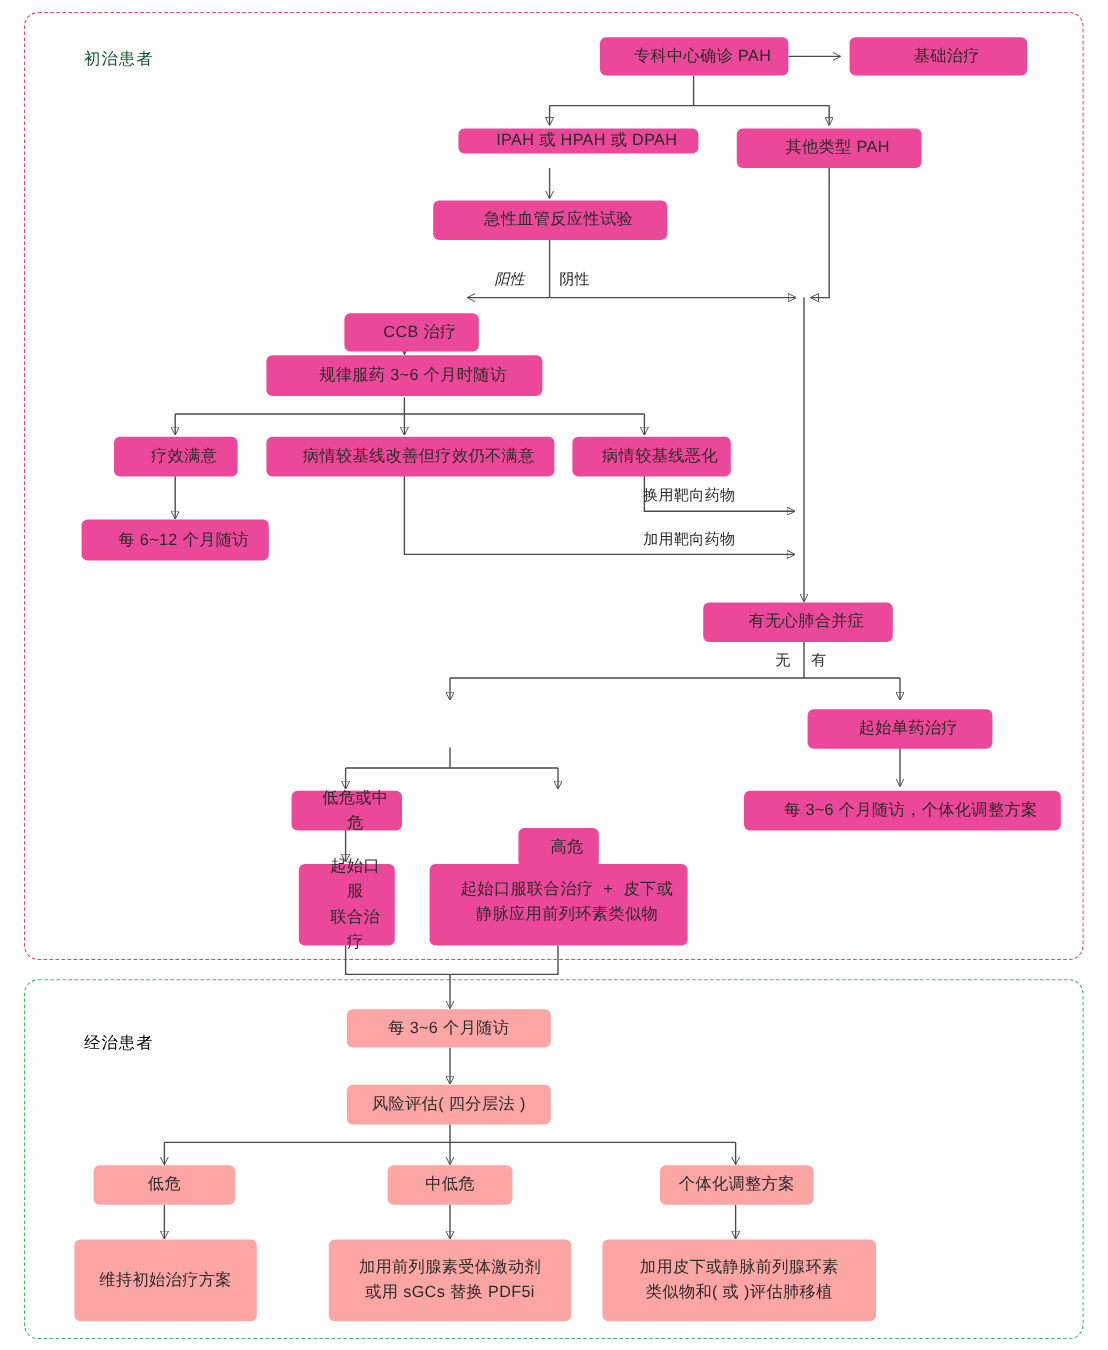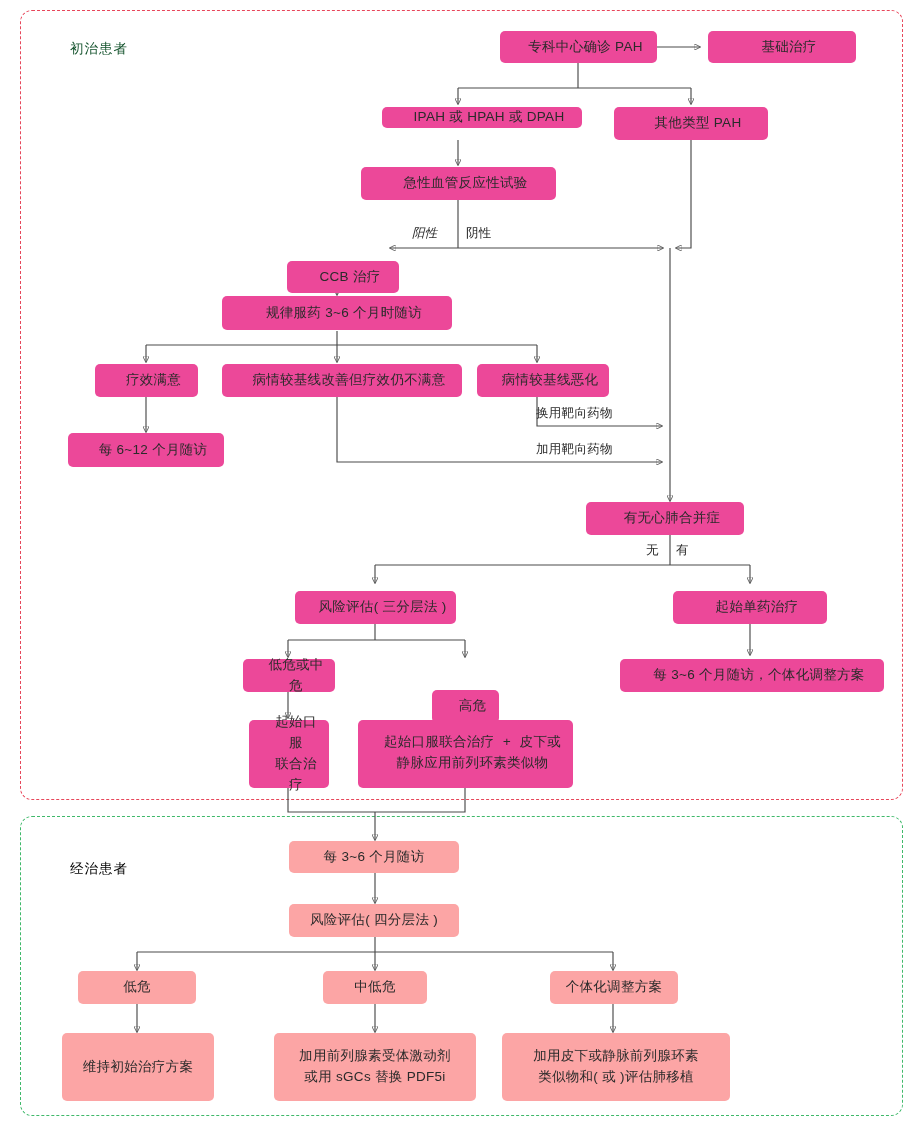--- a/index.html
+++ b/index.html
@@ -185,21 +185,20 @@
   <div class="node pink" style="left:95px;   top:364px; width:103px; height:33px;">疗效满意</div>
 
   <div class="node pink" style="left:222px;  top:364px; width:240px; height:33px;">病情较基线改善但疗效仍不满意</div>
 
   <div class="node pink" style="left:477px;  top:364px; width:132px; height:33px;">病情较基线恶化</div>
 
   <div class="node pink" style="left:68px;   top:433px; width:156px; height:34px;">每 6~12 个月随访</div>
 
   <div class="node pink" style="left:586px;  top:502px; width:158px; height:33px;">有无心肺合并症</div>
 
-  <div class="node pink" style="left:295px;  top:591px; width:161px; height:33px;">风险评估( 三分层法 )</div>
 
   <div class="node pink" style="left:673px;  top:591px; width:154px; height:33px;">起始单药治疗</div>
 
   <div class="node pink" style="left:243px;  top:659px; width:92px;  height:33px;">低危或中危</div>
 
   <div class="node pink" style="left:432px;  top:690px; width:67px;  height:33px;">高危</div>
 
   <div class="node pink" style="left:620px;  top:659px; width:264px; height:33px;">每 3~6 个月随访，个体化调整方案</div>
 
   <div class="node pink multiline" style="left:249px; top:720px; width:80px; height:68px;">起始口服<br>联合治疗</div>

